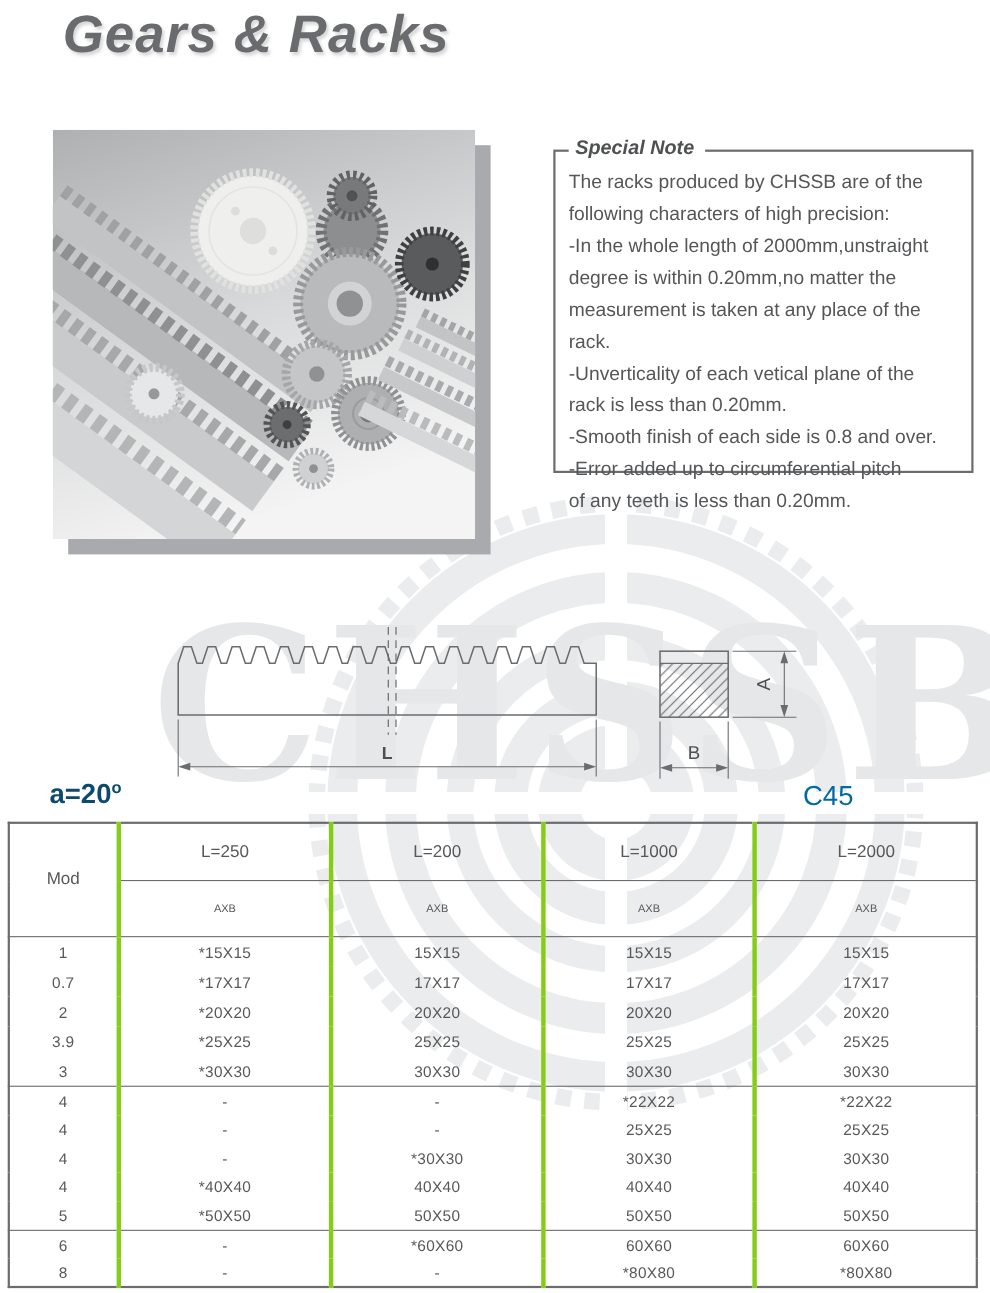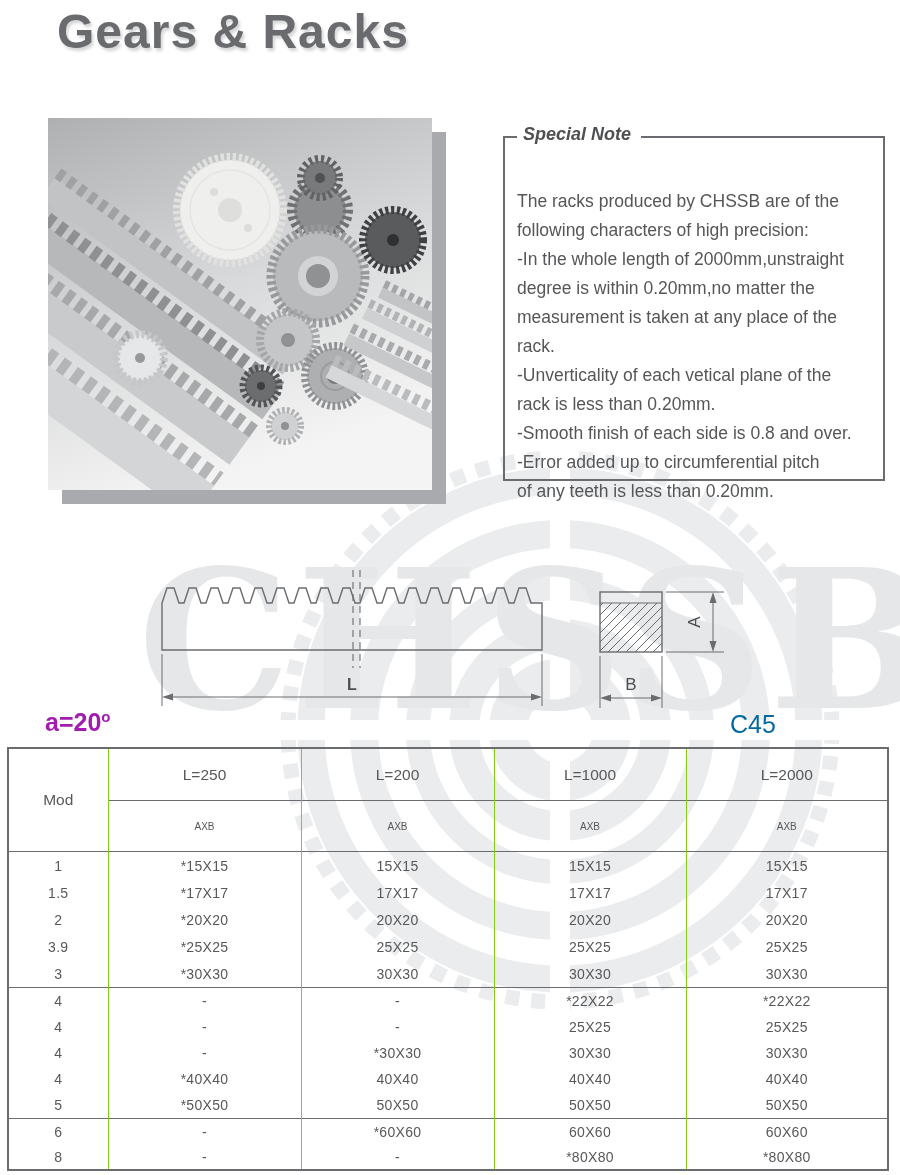--- a/index.html
+++ b/index.html
@@ -6,49 +6,49 @@
   body{width:900px;height:1175px;position:relative;overflow:hidden;
        font-family:"Liberation Sans", sans-serif;color:#57585a;}
 
   .layer{position:absolute;}
 
   
   #watermark{left:0;top:0;width:900px;height:1175px;z-index:0;pointer-events:none;}
 
   
   #page-title{left:57px;top:4px;z-index:2;
-    font-size:48px;font-weight:700;letter-spacing:1px;
+    font-size:48px;font-weight:700;font-style:italic;letter-spacing:1px;
     color:#6a6b6e;text-shadow:2px 3px 3px rgba(90,91,94,0.25);}
 
   
   #photo-shadow{left:62px;top:132px;width:384px;height:372px;background:#a8aaad;z-index:1;}
   #product-photo{left:48px;top:118px;width:384px;height:372px;z-index:2;}
 
   
-  #note-box{left:503px;top:136px;width:382px;height:345px;z-index:2;
+  #note-box{left:503px;top:136px;width:382px;height:294px;z-index:2;
     border:2px solid #6b6c6f;box-sizing:border-box;}
   #note-title{position:absolute;top:-14px;left:12px;background:#fff;
     padding:0 10px 0 6px;font-size:18px;font-weight:700;font-style:italic;color:#4f5052;}
   #note-text{padding:13px 8px 0 12px;font-size:17.5px;line-height:29px;
-    color:#555658;white-space:pre-line;margin-top:36px;}
+    color:#555658;white-space:pre-line;}
 
   
   #diagram{left:0;top:540px;width:900px;height:200px;z-index:2;}
 
   
-  #angle-label{left:45px;top:708px;z-index:2;font-size:25px;font-weight:700;color:#a21caf;text-align:right;}
+  #angle-label{left:45px;top:708px;z-index:2;font-size:25px;font-weight:700;color:#0c4a6e;text-align:right;}
   #angle-label sup{font-size:15px;}
   #material-label{left:730px;top:710px;z-index:2;font-size:25px;font-weight:400;color:#0369a1;}
 
   
   #table-wrap{left:7px;top:747px;z-index:2;}
   table.rack-table{border-collapse:collapse;table-layout:fixed;border:2px solid #6b6c6f;}
   .rack-table th,.rack-table td{font-weight:400;color:#57585a;text-align:center;
     vertical-align:middle;padding:0;}
-  .v{border-left:1px solid #84cc16;}
+  .v{border-left:4px solid #84cc16;}
   .gt{border-top:1px solid #6b6c6f;}
   .sub{border-top:1px solid #6b6c6f;}
   thead tr.lenrow th{height:51px;font-size:15.5px;}
   thead tr.subrow th{height:50px;font-size:10px;}
   .mod-cell{vertical-align:bottom;padding-bottom:14px;font-size:15.5px;}
   tbody[data-group] td{font-size:14px;letter-spacing:0.3px;}
   tbody[data-group="0"] td{height:27px;}
   tbody[data-group="1"] td{height:26px;}
   tbody[data-group="2"] td{height:25px;}
 </style>
@@ -261,21 +261,21 @@
     </thead>
     <tbody data-group="0">
         <tr>
           <td class="gt">1</td>
           <td class="v gt">*15X15</td>
           <td class="v gt">15X15</td>
           <td class="v gt">15X15</td>
           <td class="v gt">15X15</td>
         </tr>
         <tr>
-          <td>1.5</td>
+          <td>0.7</td>
           <td class="v">*17X17</td>
           <td class="v">17X17</td>
           <td class="v">17X17</td>
           <td class="v">17X17</td>
         </tr>
         <tr>
           <td>2</td>
           <td class="v">*20X20</td>
           <td class="v">20X20</td>
           <td class="v">20X20</td>

